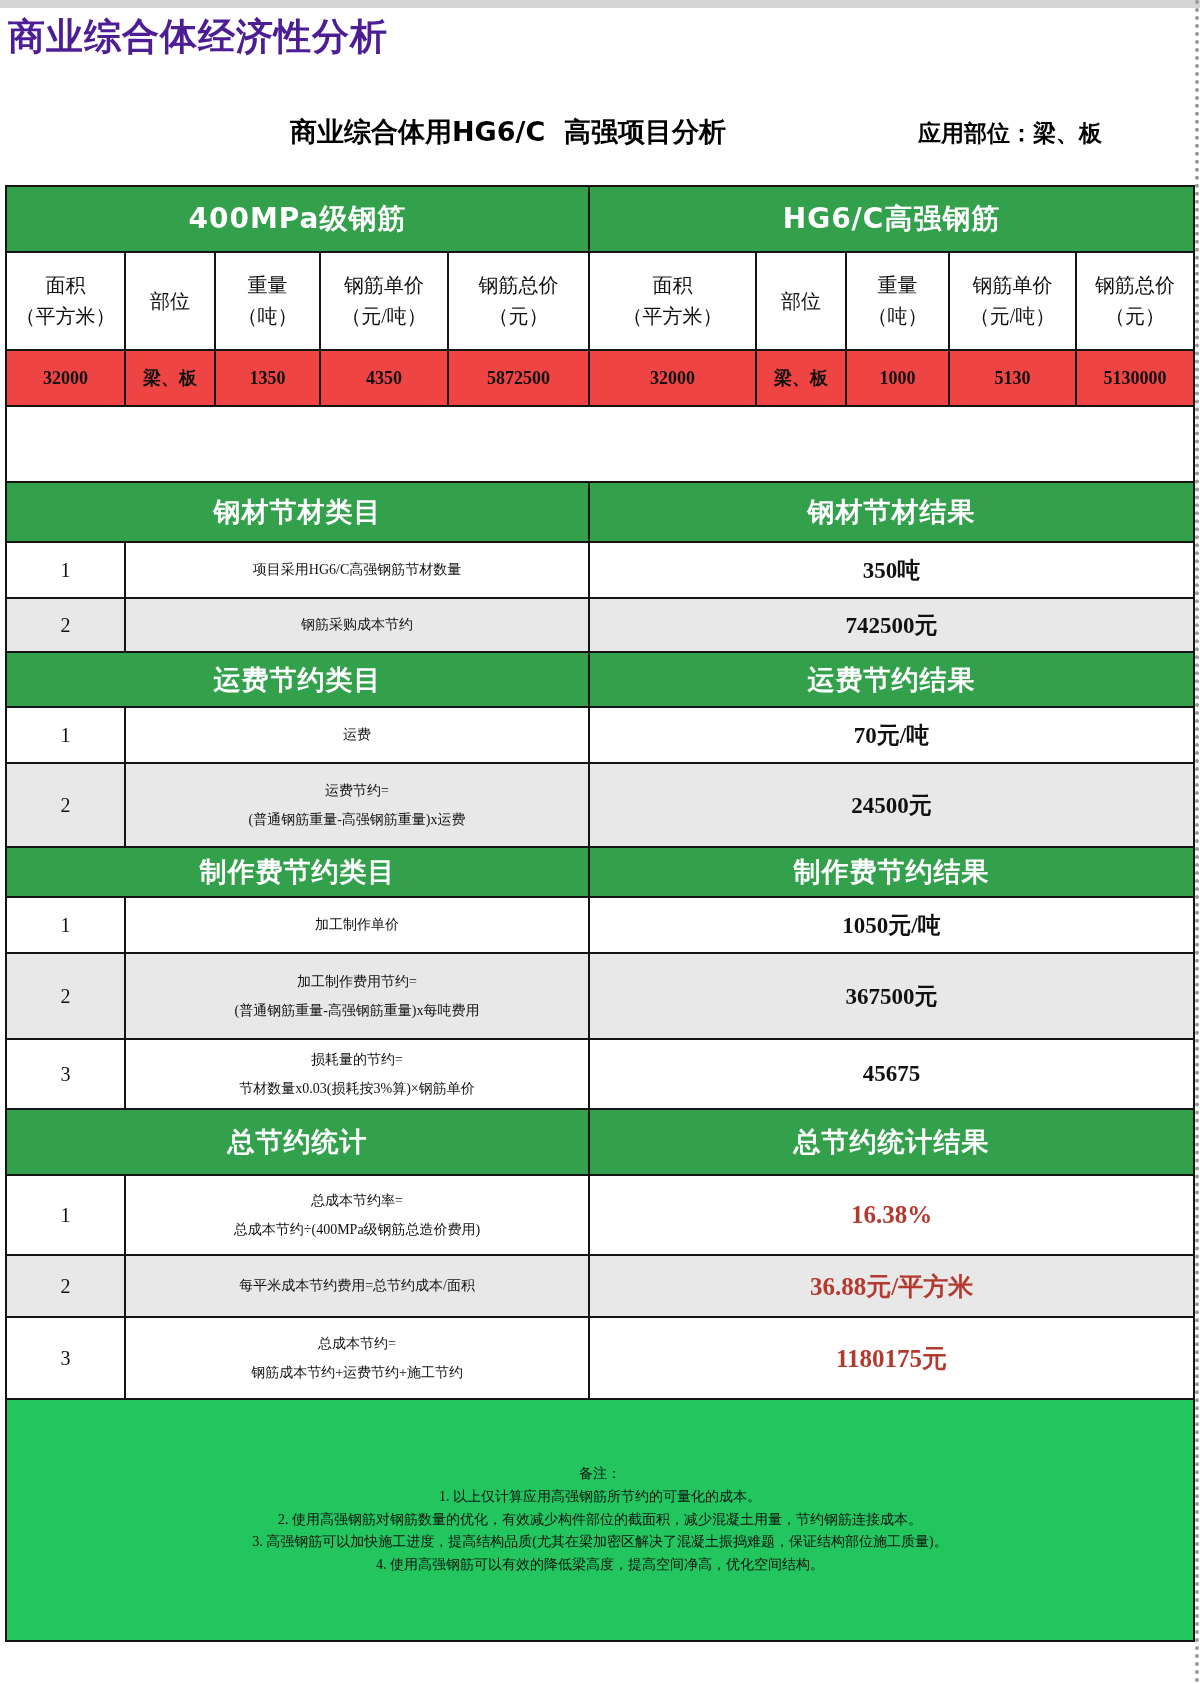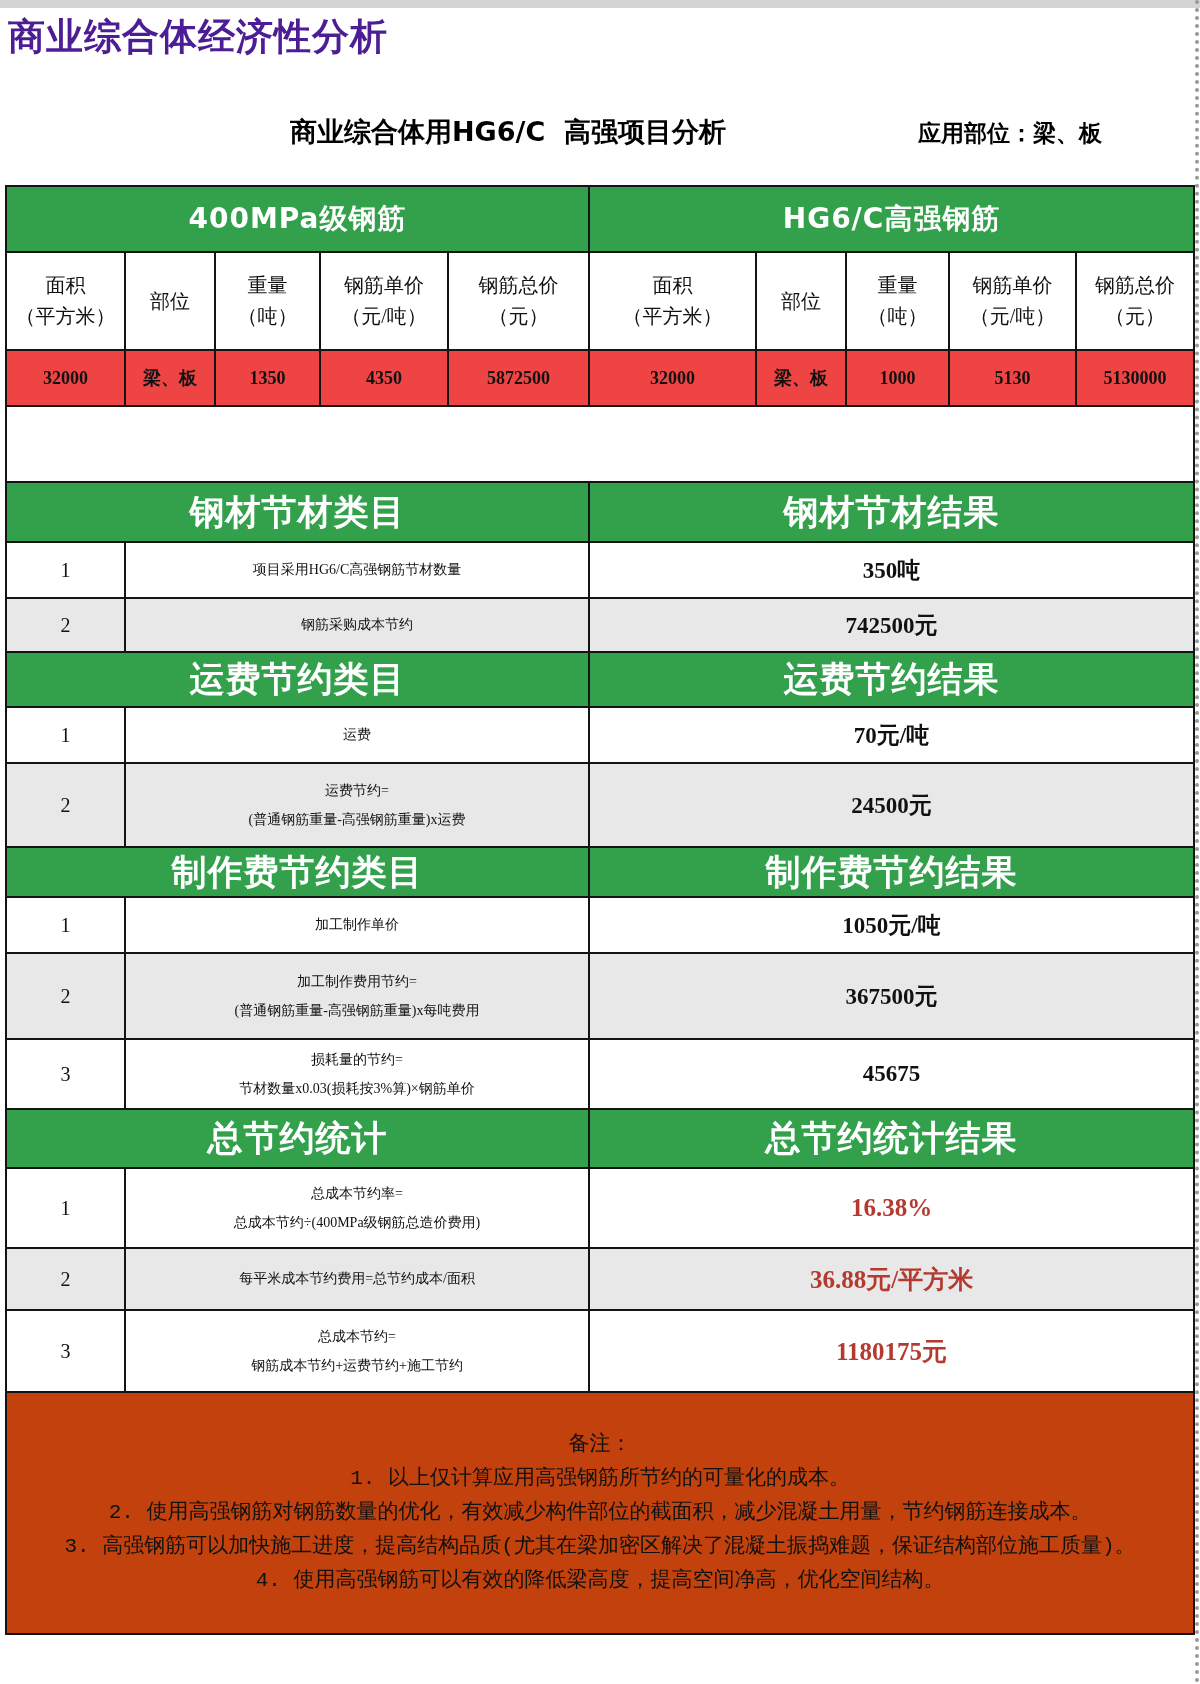--- a/index.html
+++ b/index.html
@@ -29,39 +29,39 @@
     position:absolute;top:185px;left:5px;width:1188px;
     border-collapse:collapse;table-layout:fixed;
   }
   table.main td{
     border:2px solid #141414;text-align:center;vertical-align:middle;
     padding:0;overflow:hidden;
   }
   td.green{
     background:#33a04c;color:#ffffff;
     font-family:"DejaVu Sans","Liberation Sans",sans-serif;
-    font-size:35px;font-weight:bold;letter-spacing:1px;
+    font-size:27px;font-weight:bold;letter-spacing:1px;
   }
   td.grouphead{font-size:28px;}
   td.colhead{
     background:#ffffff;font-size:20px;line-height:1.55;white-space:pre-line;
   }
   tr.datarow td{background:#ef4444;font-weight:bold;font-size:18px;}
   tr.gap td{background:#ffffff;}
   td.rownum{background:#ffffff;font-size:20px;}
   td.rowlabel{
     background:#ffffff;text-align:left;padding-left:14px;
     font-size:14px;line-height:2.1;white-space:pre-line;
   }
   td.rowresult{background:#ffffff;font-weight:bold;font-size:23px;}
   tr.shaded td{background:#e8e8e8;}
   td.red{color:#b43a2f;font-size:25px;}
   td.notes{
-    background:#c2410c;text-align:left;vertical-align:top;
-    padding:24px 20px 0 30px;font-size:21px;line-height:1.62;font-family:Liberation Mono, monospace;
+    background:#22c55e;text-align:left;vertical-align:top;
+    padding:24px 20px 0 30px;font-size:14px;line-height:1.62;
   }
   .note-line{white-space:pre-wrap;}
 </style>
 </head>
 <body>
 
 <div class="top-strip"></div>
 <div class="page-edge"></div>
 
 <div class="page-title">商业综合体经济性分析</div>
@@ -172,21 +172,21 @@
 (普通钢筋重量-高强钢筋重量)x每吨费用</td>
     <td class="rowresult" colspan="5">367500元</td>
   </tr>
   <tr style="height:70px">
     <td class="rownum">3</td>
     <td class="rowlabel" colspan="4">损耗量的节约=
 节材数量x0.03(损耗按3%算)×钢筋单价</td>
     <td class="rowresult" colspan="5">45675</td>
   </tr>
 
-  <tr style="height:59px">
+  <tr style="height:66px">
     <td class="green" colspan="5">总节约统计</td>
     <td class="green" colspan="5">总节约统计结果</td>
   </tr>
   <tr style="height:80px">
     <td class="rownum">1</td>
     <td class="rowlabel" colspan="4">总成本节约率=
 总成本节约÷(400MPa级钢筋总造价费用)</td>
     <td class="rowresult red" colspan="5">16.38%</td>
   </tr>
   <tr class="shaded" style="height:62px">

